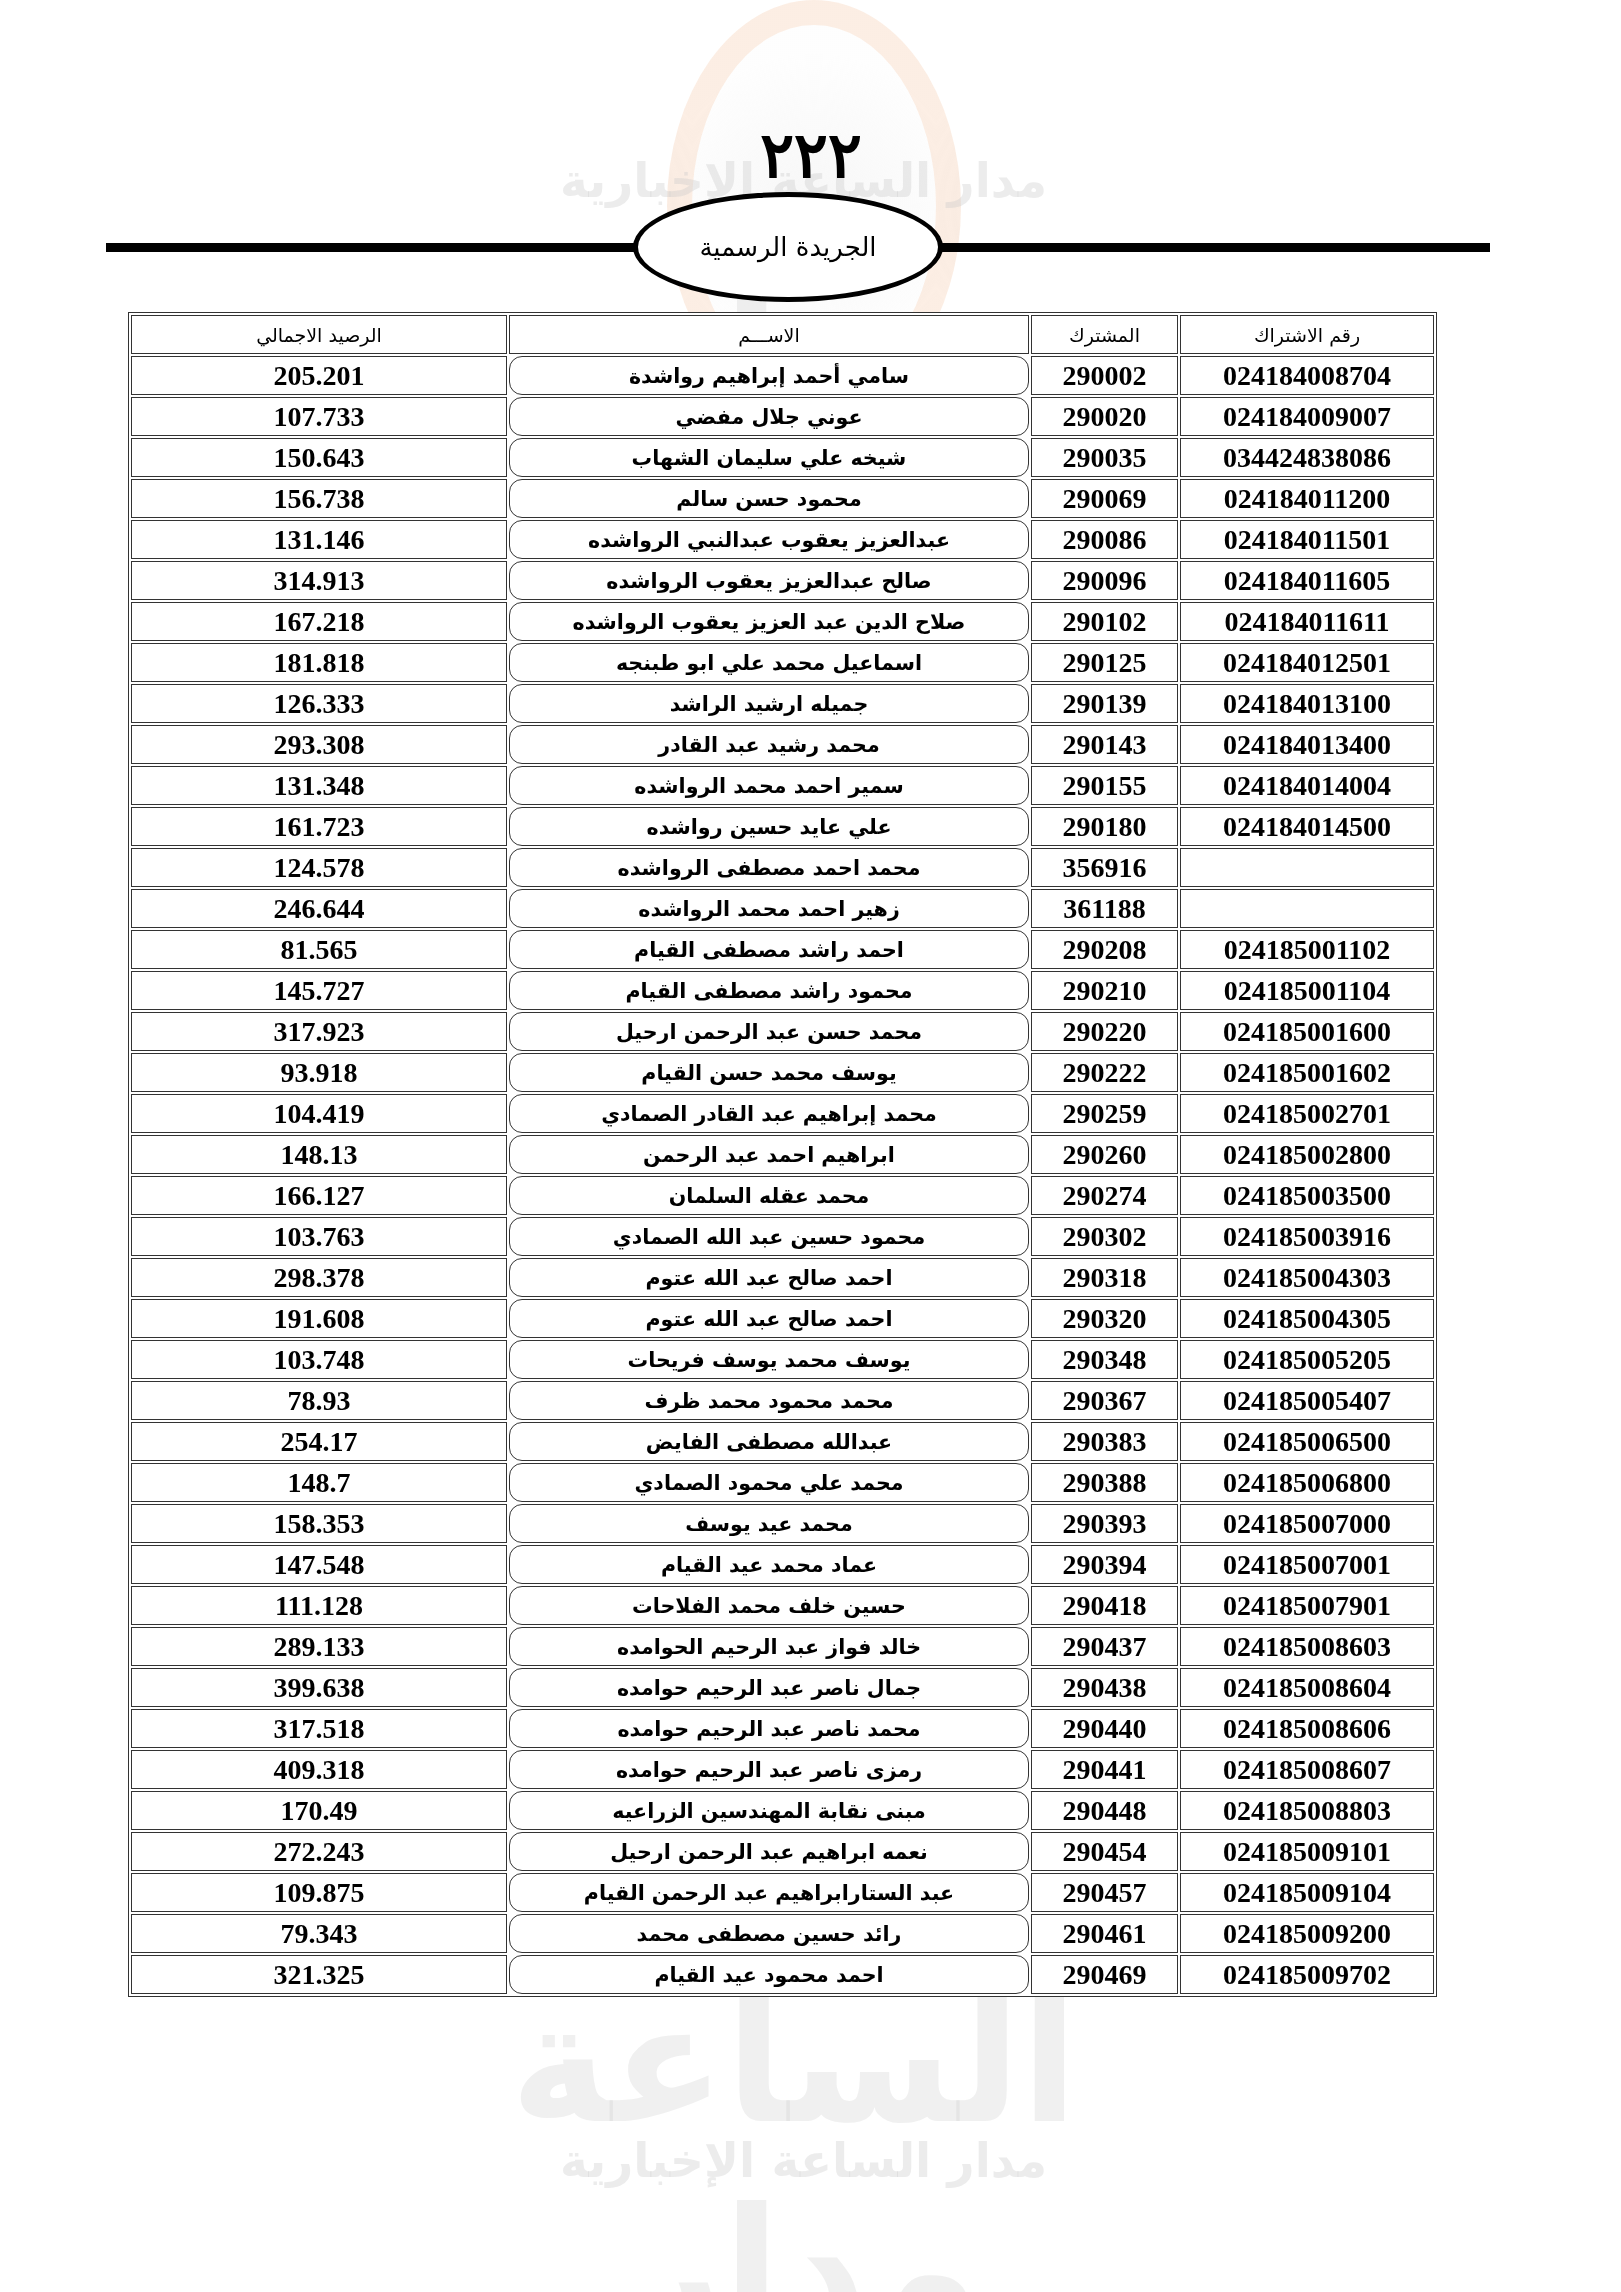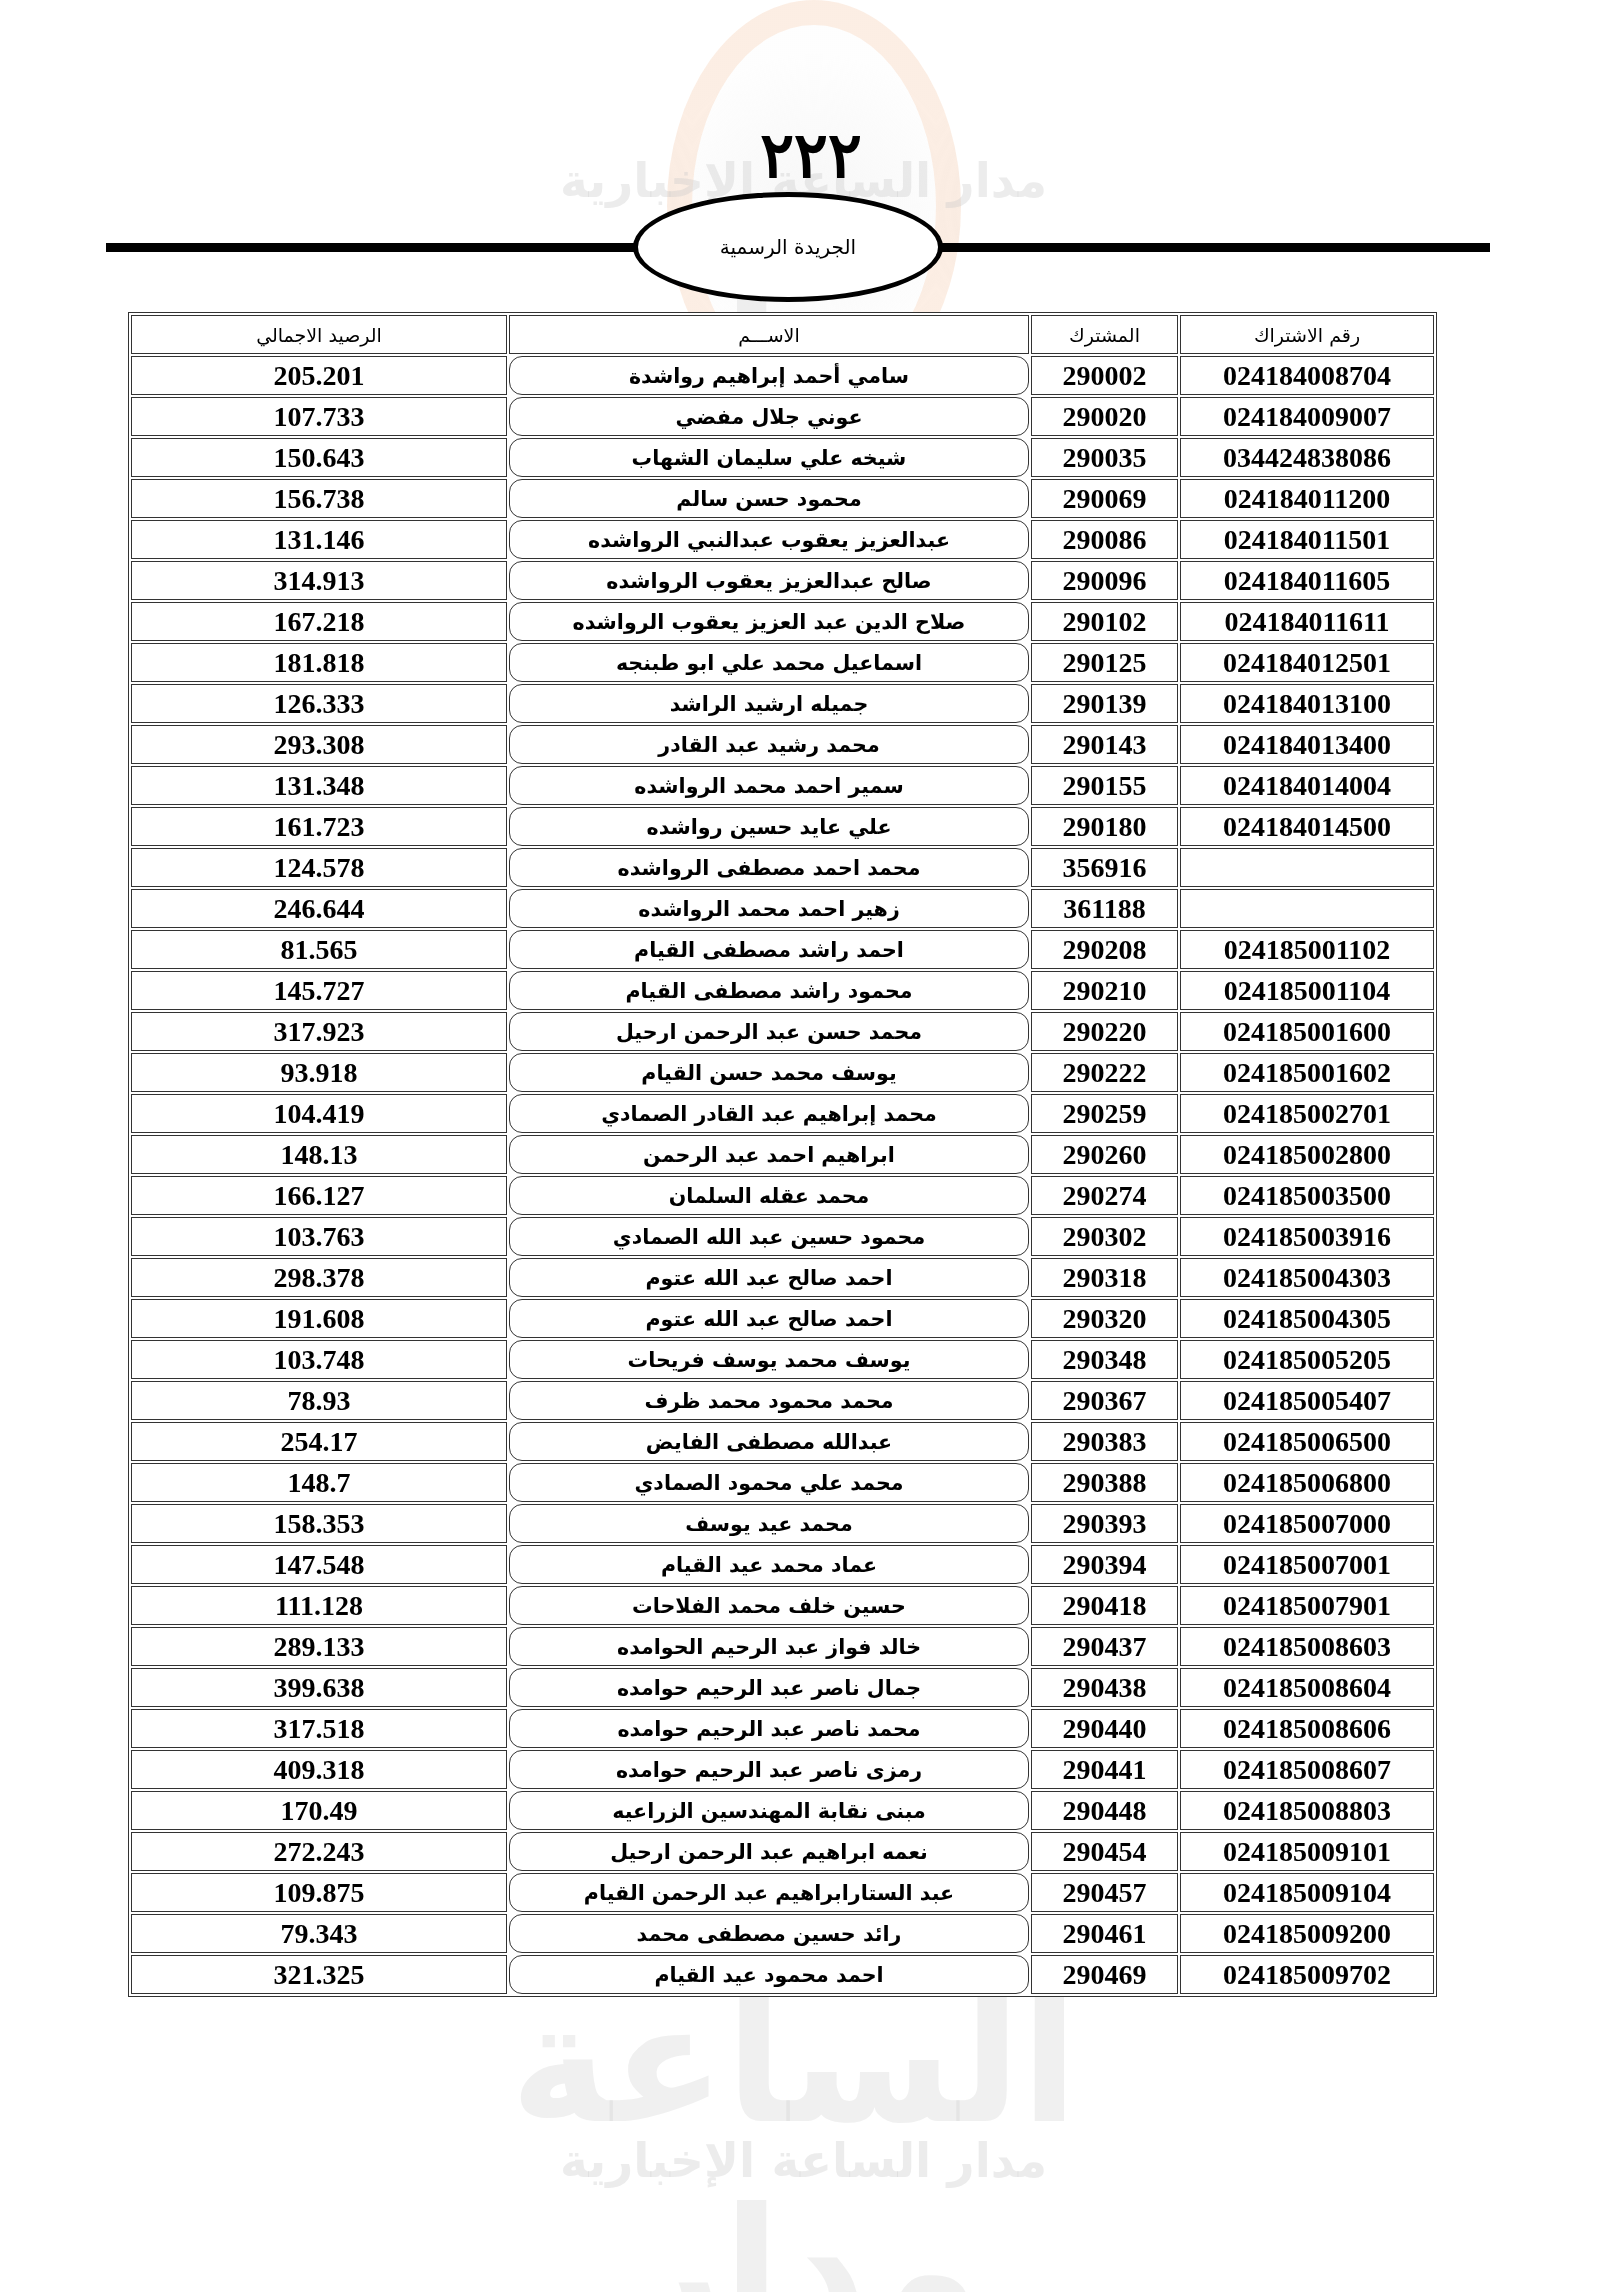--- a/index.html
+++ b/index.html
@@ -22,21 +22,21 @@
   
   .page-number { position: absolute; top: 125px; left: 713px; width: 196px; text-align: center;
                  font-family: Liberation Serif, serif; font-weight: bold; font-size: 63px;
                  line-height: 1; direction: rtl; }
   .rule { position: absolute; top: 243px; height: 8.8px; background: #000; }
   .rule-left { left: 106px; width: 529px; }
   .rule-right { left: 941px; width: 549px; }
   .ellipse { position: absolute; top: 192px; left: 633px; width: 310px; height: 110px;
              border: 5.9px solid #000; border-radius: 50%; box-sizing: border-box; background: #fff;
              display: flex; align-items: center; justify-content: center; }
-  .ellipse span { font-family: "DejaVu Sans", sans-serif; font-size: 20px; direction: rtl; }
+  .ellipse span { font-family: "DejaVu Sans", sans-serif; font-size: 26px; direction: rtl; }
 
   
   .tbl-wrap { position: absolute; left: 128px; top: 312px; width: 1302px; }
   table { width: 100%; border-collapse: separate; border-spacing: 2px;
           border: 1px solid #333; background: #fff; table-layout: fixed; direction: ltr; }
   td, th { border: 1px solid #333; height: 37px; padding: 0; text-align: center;
            vertical-align: middle; overflow: hidden; white-space: nowrap; }
   th { font-family: "DejaVu Sans", sans-serif; font-weight: normal; font-size: 19px; direction: rtl; }
   td.num { font-family: "Liberation Serif", serif; font-weight: bold; font-size: 28px; }
   td.name { font-family: "DejaVu Sans", sans-serif; font-weight: bold; font-size: 20.6px; direction: rtl; border-radius: 13px; }

